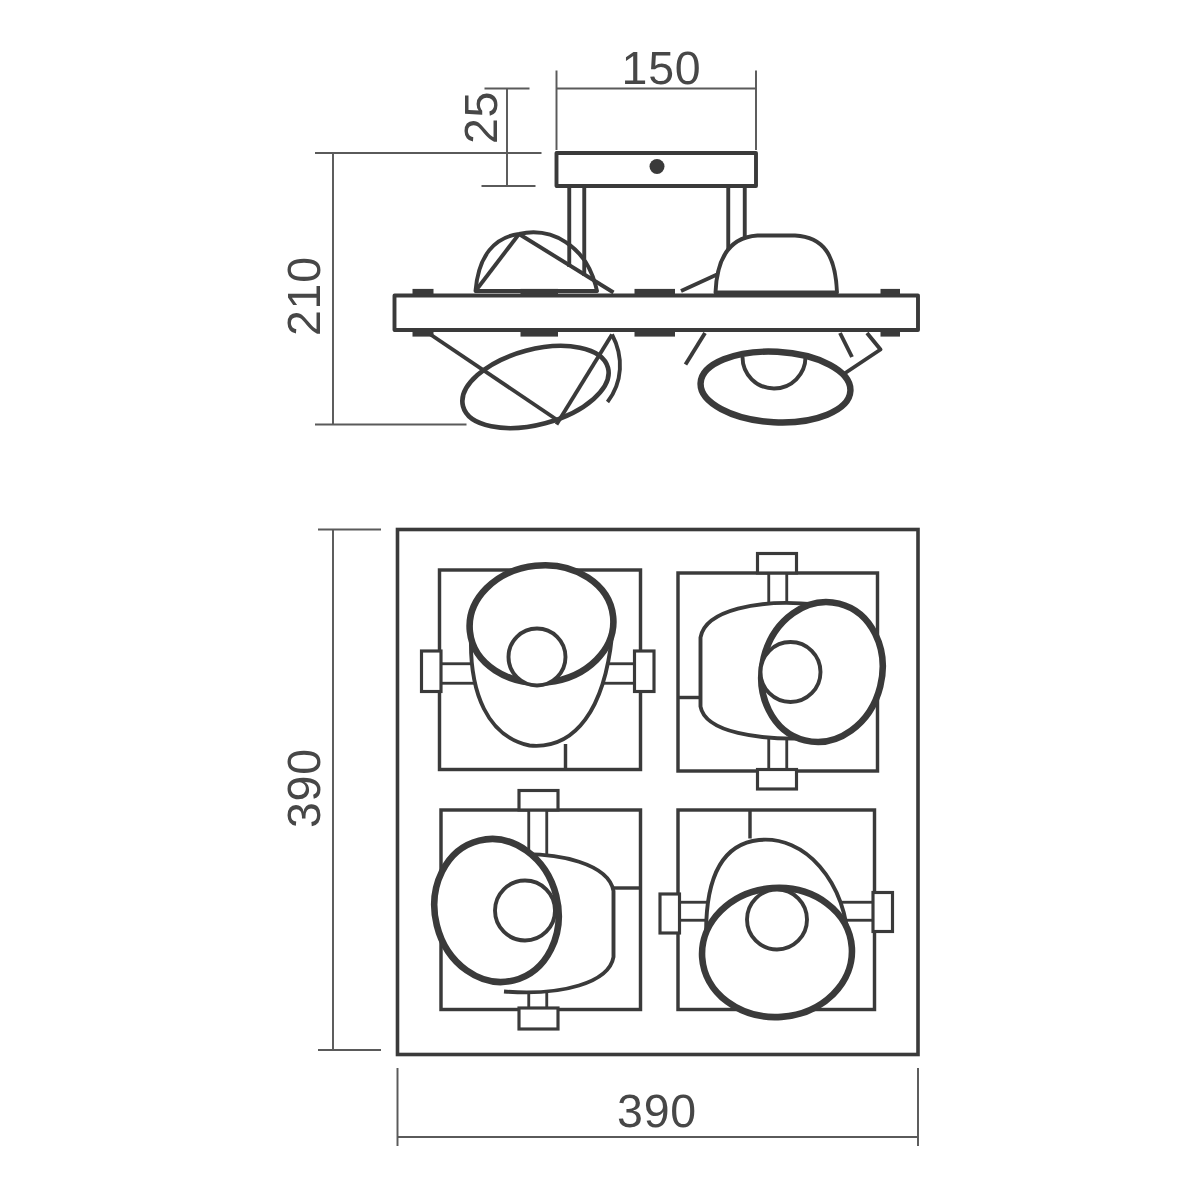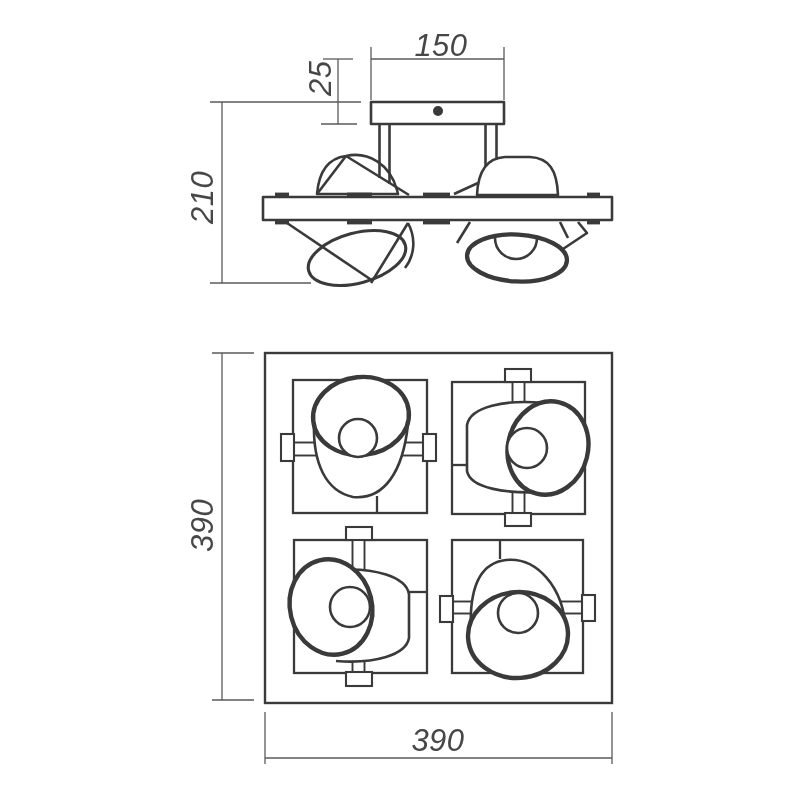--- a/index.html
+++ b/index.html
@@ -1,17 +1,17 @@
 <!DOCTYPE html>
 <html><head>
 <meta charset="utf-8">
 <style>
   html,body{margin:0;padding:0;background:#ffffff;}
   .stage{position:relative;width:800px;height:764px;background:#ffffff;overflow:hidden;
-         font-family:"Liberation Sans",sans-serif;font-style:italic;}
+         font-family:"Liberation Sans",sans-serif;}
   svg{display:block;}
   
   .ln      {stroke:#3a3a3a;fill:none;stroke-width:2.6;stroke-linecap:butt;stroke-linejoin:round;}
   .lnw     {stroke:#3a3a3a;fill:#ffffff;stroke-width:2.6;stroke-linejoin:round;}
   .frame   {stroke:#3a3a3a;fill:none;stroke-width:2.3;}
   .barln   {stroke:#3a3a3a;fill:#ffffff;stroke-width:1.9;}
   .tab     {stroke:#3a3a3a;fill:#ffffff;stroke-width:2.1;}
   .rim     {stroke:#3a3a3a;fill:#ffffff;stroke-width:4.4;}
   .rimopen {stroke:#3a3a3a;fill:none;stroke-width:4.3;}
   .rimlite {stroke:#3a3a3a;fill:none;stroke-width:3.1;}

